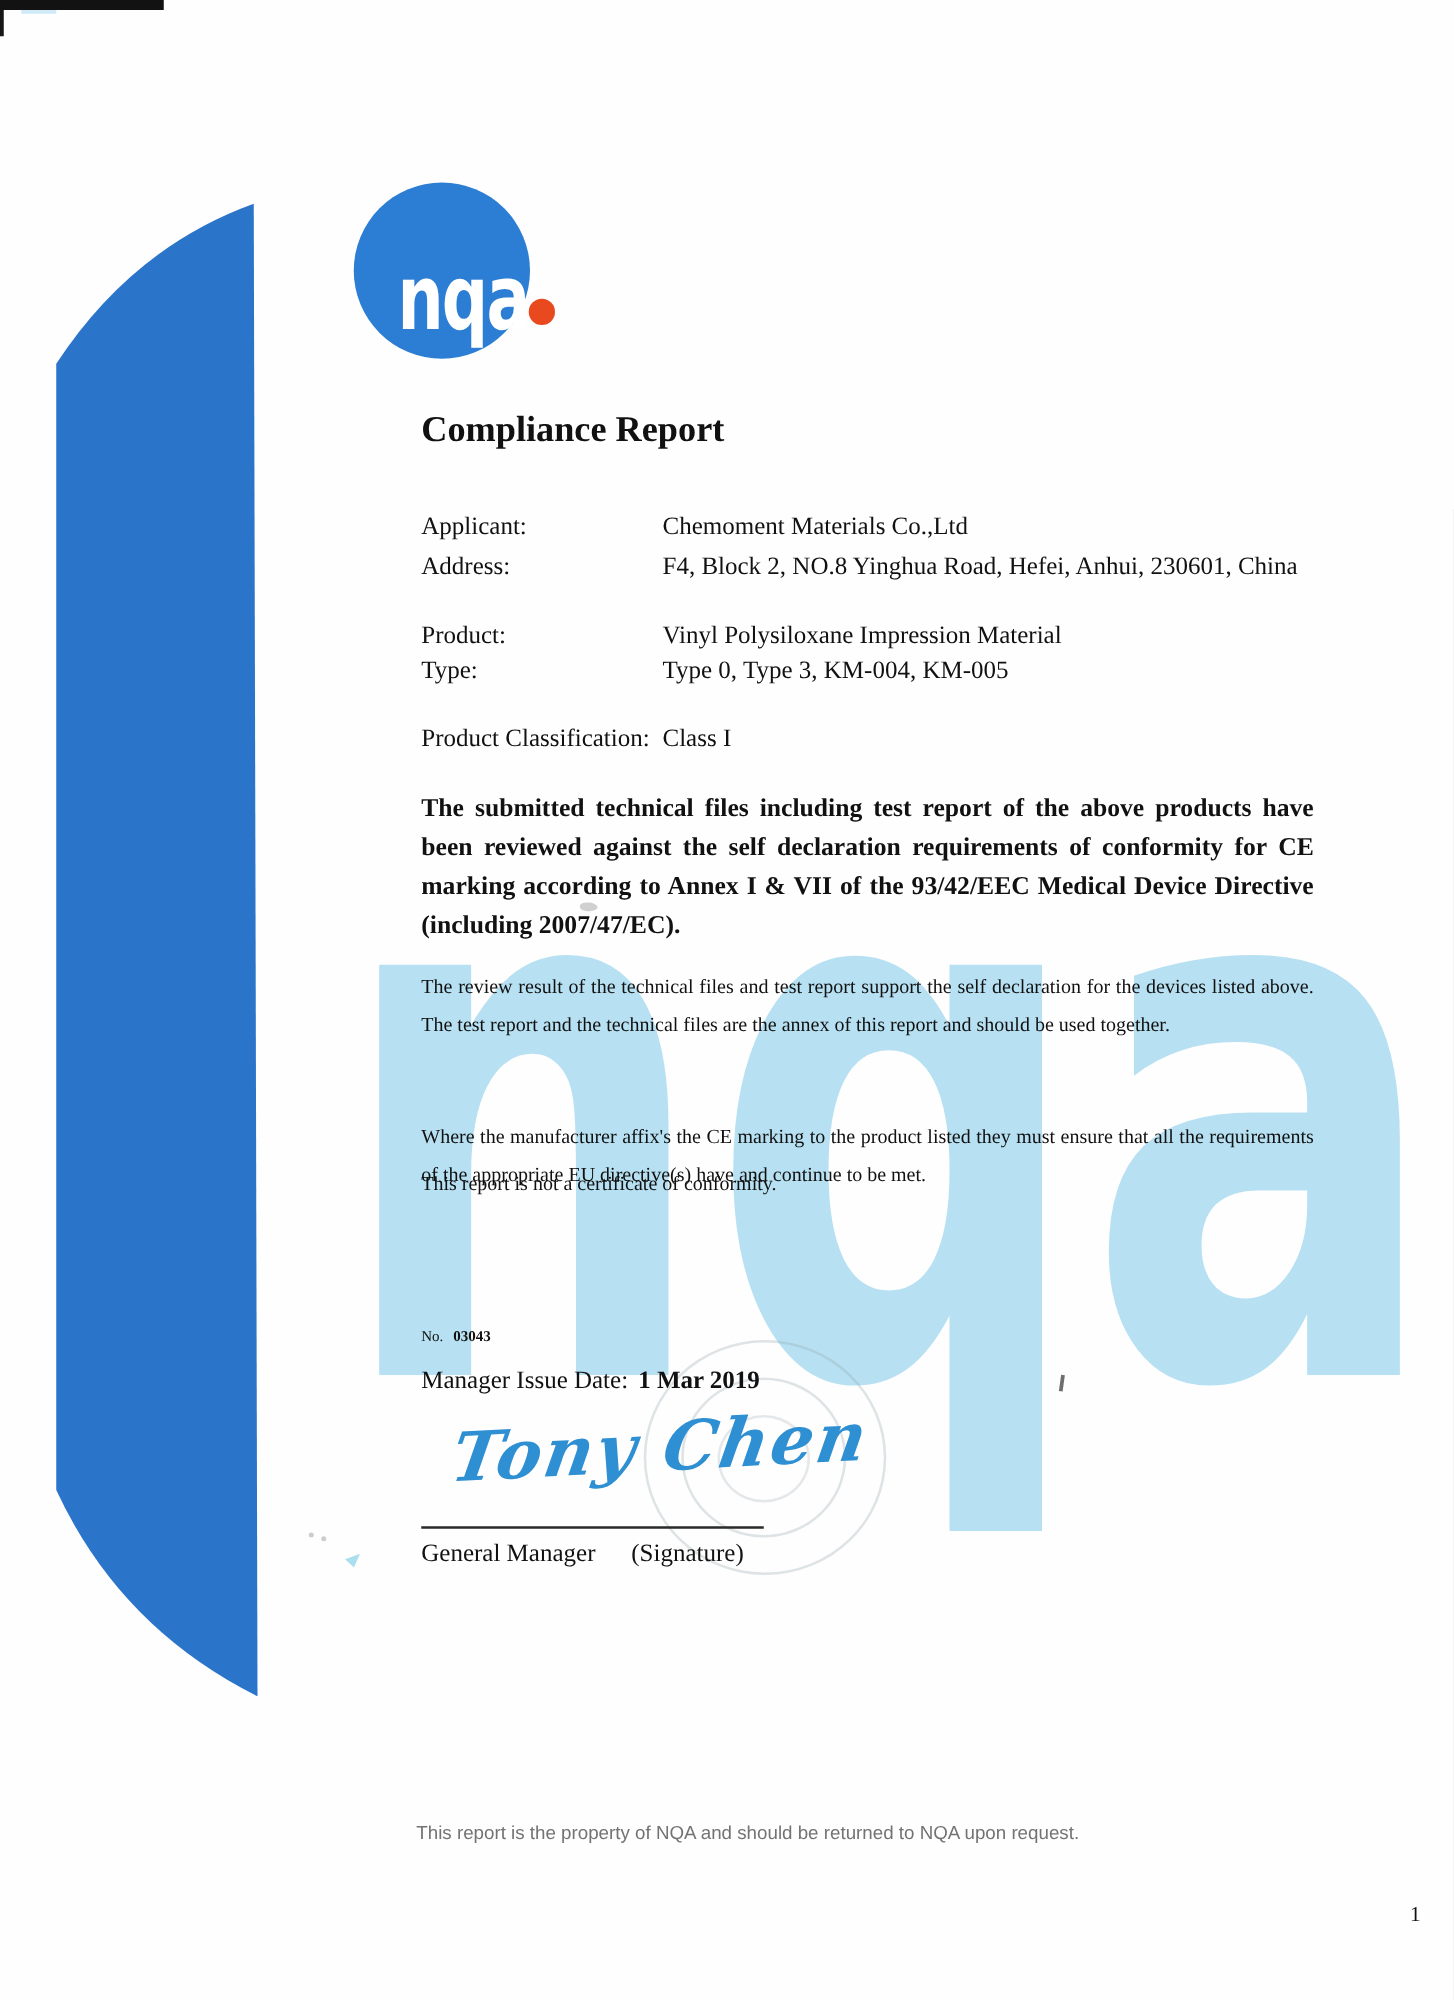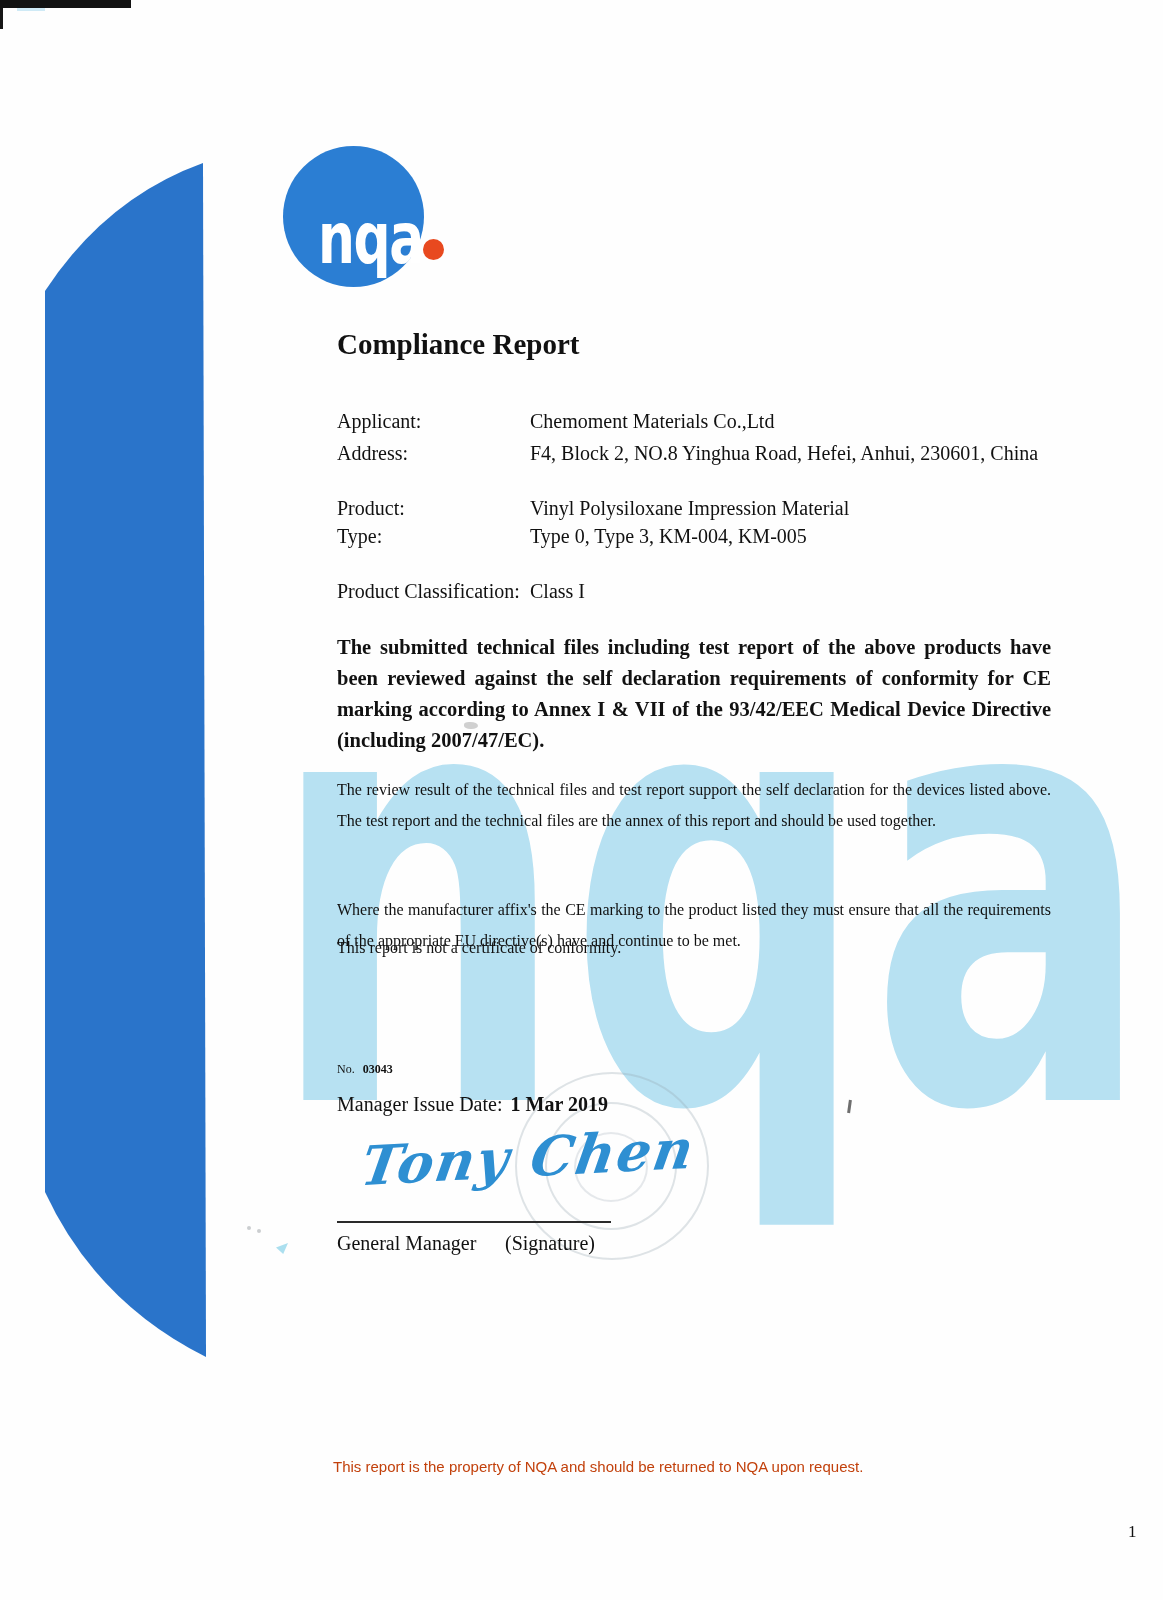--- a/index.html
+++ b/index.html
@@ -43,21 +43,21 @@
   .no-line .lbl,.date-line .lbl{margin-right:8px;}
   .bold{font-weight:bold;}
   .signature{
     position:absolute;left:362px;top:1136px;z-index:5;
     font-family:"DejaVu Serif",serif;font-style:italic;font-weight:bold;font-size:54px;line-height:60px;
     transform:rotate(-3deg) skewX(-12deg);transform-origin:0 50%;letter-spacing:2px;
   }
   .sig-line{position:absolute;left:337px;top:1221px;width:274px;height:2px;background:#2a2a2a;}
   .role-line{position:absolute;left:337px;top:1232px;font-size:20px;}
   .role-line .sig-label{position:absolute;left:168px;top:0;}
-  .footer{position:absolute;left:333px;top:1458px;font-family:"Liberation Sans",sans-serif;font-size:15px;color:#c2410c;}
+  .footer{position:absolute;left:333px;top:1458px;font-family:"Liberation Sans",sans-serif;font-size:15px;color:#737373;}
   .pagenum{position:absolute;left:1128px;top:1522px;font-size:17px;}
   
   .artifact{position:absolute;z-index:5;}
   .art-tick{left:848px;top:1100px;width:3px;height:13px;background:#4a4a4a;transform:rotate(8deg);opacity:.8;}
   .art-smudge{left:464px;top:722px;width:14px;height:7px;background:#9a9a9a;opacity:.45;border-radius:40% 60% 50% 50%;}
   .art-cyan{left:276px;top:1243px;width:12px;height:11px;background:#8fd4ea;opacity:.75;clip-path:polygon(0 40%,100% 0,60% 100%);}
   .art-dots{left:247px;top:1226px;width:4px;height:4px;background:#9aa0a4;border-radius:50%;opacity:.5;box-shadow:10px 3px 0 #9aa0a4;}
 </style>
 </head>
 <body>

